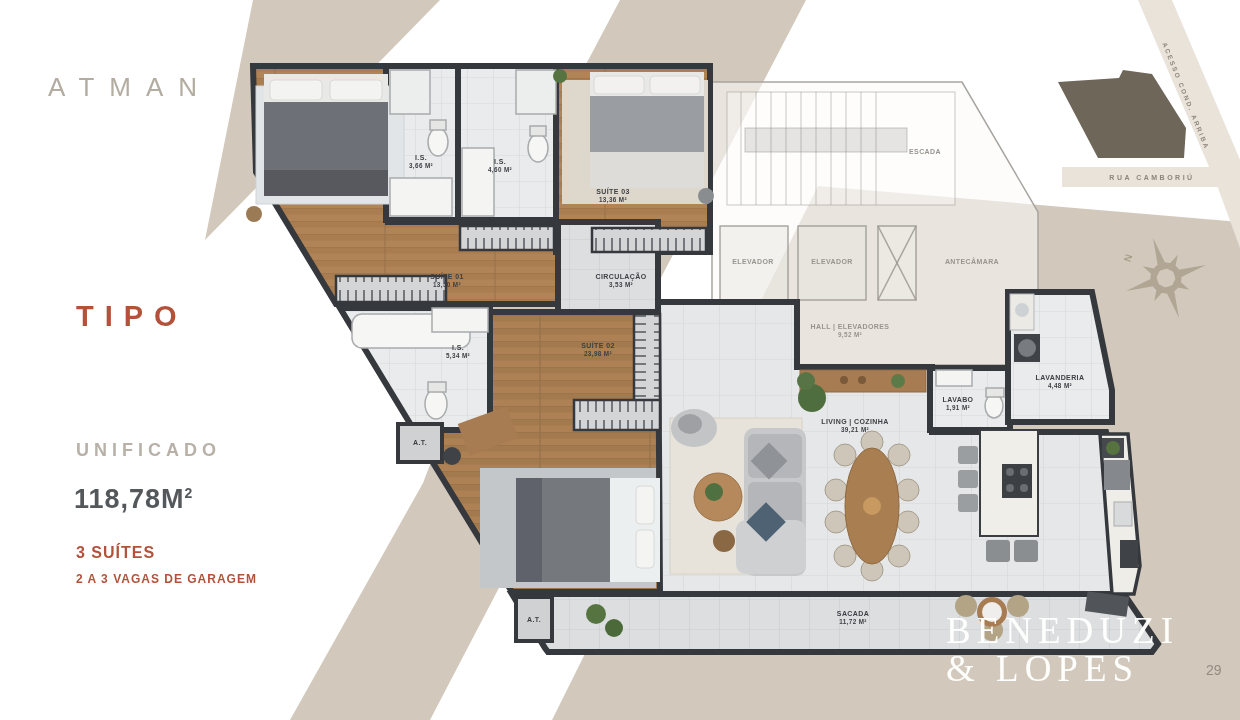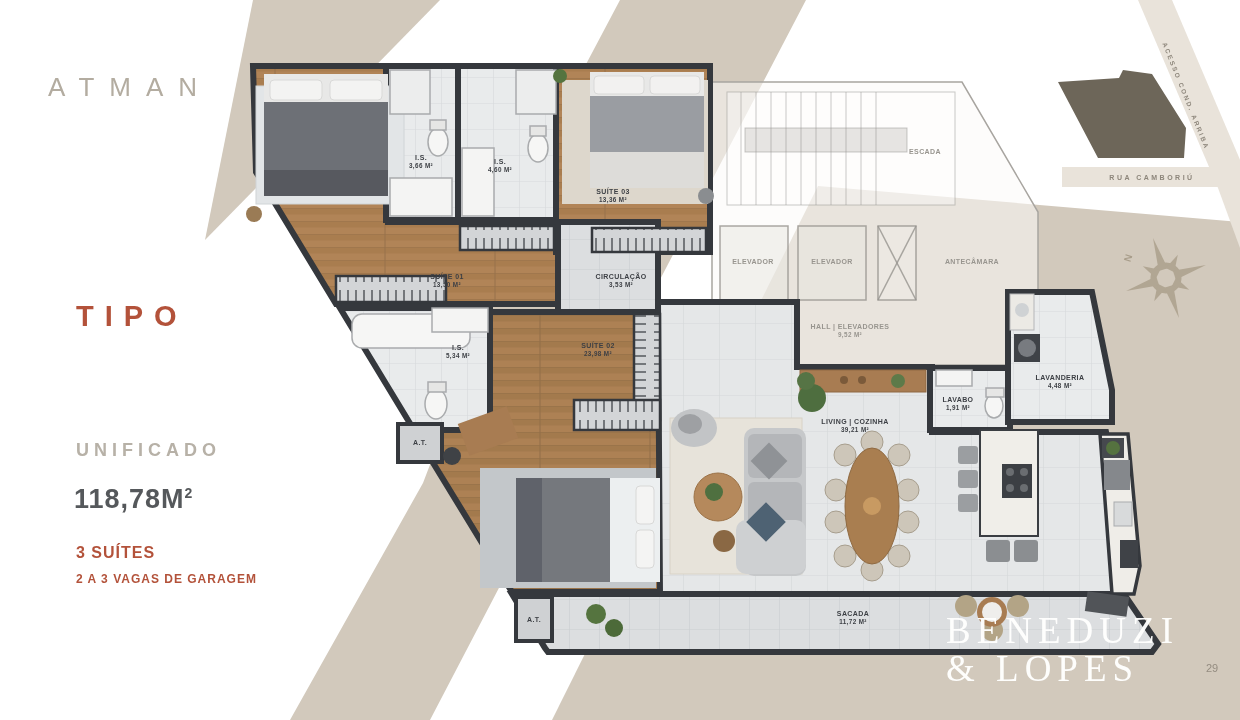--- a/index.html
+++ b/index.html
@@ -29,21 +29,21 @@
                    font-size:6.5px;letter-spacing:2px;color:#8d867b;font-weight:600;white-space:nowrap;}
   .road-horiz-label{left:1152px;top:177px;transform:translate(-50%,-50%);
                     font-size:7px;letter-spacing:2.5px;color:#8d867b;font-weight:600;white-space:nowrap;}
   .compass-n{left:1128px;top:258px;transform:translate(-50%,-50%) rotate(-72deg);
              font-size:10px;font-weight:bold;color:#a89d8a;}
   
   .footer-logo{left:946px;top:612px;color:rgba(255,255,254,.97);
                font-family:"Liberation Serif", serif;line-height:1.02;}
   .footer-logo .l1{font-size:37px;letter-spacing:6px;}
   .footer-logo .l2{font-size:37px;letter-spacing:6px;margin-top:0;}
-  .page-num{left:1206px;top:662px;font-size:11px;color:#948c80;}
+  .page-num{left:1206px;top:662px;font-size:14px;color:#948c80;}
 </style>
 </head>
 <body>
 
 <div id="stage">
 
   <svg width="1240" height="720" viewBox="0 0 1240 720">
     <defs>
       <pattern id="wood" width="110" height="13" patternUnits="userSpaceOnUse">
         <rect width="110" height="13" fill="#b18457"></rect>

